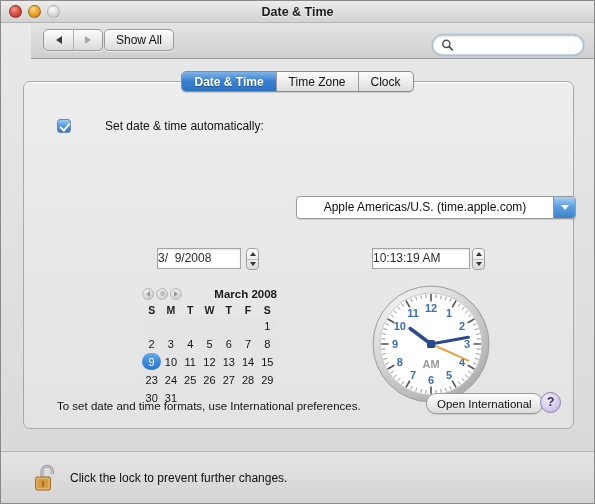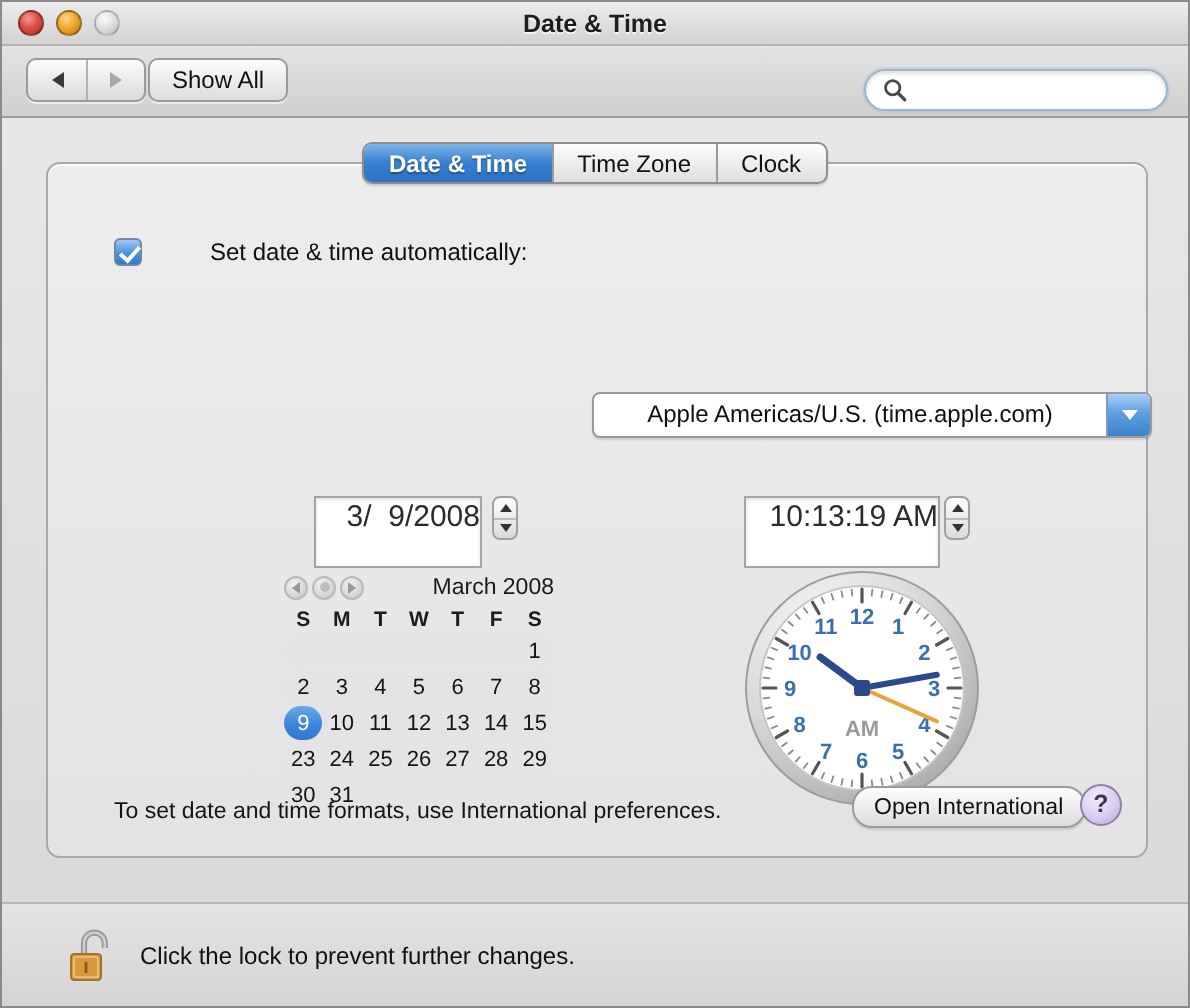--- a/index.html
+++ b/index.html
@@ -52,20 +52,21 @@
     color: #1d1d1d;
     text-shadow: 0 1px 0 rgba(255,255,255,0.75);
   }
 
   
   .toolbar {
     position: relative;
     height: 36px;
     background: linear-gradient(180deg, #e4e4e4 0%, #cfcfcf 100%);
     border-bottom: 1px solid #9d9d9d;
+    margin-left: 30px;
   }
   .navgroup {
     position: absolute;
     left: 12px; top: 6px;
     display: flex;
     height: 22px;
     border: 1px solid #9a9a9a;
     border-radius: 5px;
     overflow: hidden;
     background: linear-gradient(180deg, #fcfcfc 0%, #dadada 100%);
@@ -225,28 +226,28 @@
   }
   .combo-arrow i {
     width:0;height:0;
     border-left:4px solid transparent;border-right:4px solid transparent;
     border-top:5px solid #fff;
   }
 
   
   .field {
     position: absolute;
-    height: 36px;
+    height: 21px;
     border: 1px solid #a4a4a4;
     background: #fff;
     box-shadow: inset 0 1px 2px rgba(0,0,0,0.12);
     line-height: 19px;
-    font-size: 15px;
+    font-size: 12px;
     color: #2b2b2b;
-    text-align: right;
+    text-align: left;
     white-space: pre;
   }
   #date-field { left: 133px; top: 166px; width: 84px; }
   #time-field { left: 348px; top: 166px; width: 98px; }
 
   .stepper {
     position: absolute;
     width: 13px; height: 22px;
     border: 1px solid #a0a0a0;
     border-radius: 4px;
@@ -288,21 +289,21 @@
     align-items: center;
     justify-content: center;
   }
   .cal-nav .cl { width:0;height:0;border-top:3px solid transparent;border-bottom:3px solid transparent;border-right:4px solid #9a9a9a; }
   .cal-nav .cr { width:0;height:0;border-top:3px solid transparent;border-bottom:3px solid transparent;border-left:4px solid #9a9a9a; }
   .cal-nav .cd { width: 5px; height: 5px; border-radius: 50%; background: #bdbdbd; }
   .cal-title {
     flex: 1;
     text-align: right;
     font-size: 11.5px;
-    font-weight: normal;
+    font-weight: bold;
     color: #1a1a1a;
   }
   .cal-dows {
     display: grid;
     grid-template-columns: repeat(7, 1fr);
     margin-bottom: 1px;
   }
   .cal-dows span {
     text-align: center;
     font-size: 10.5px;

